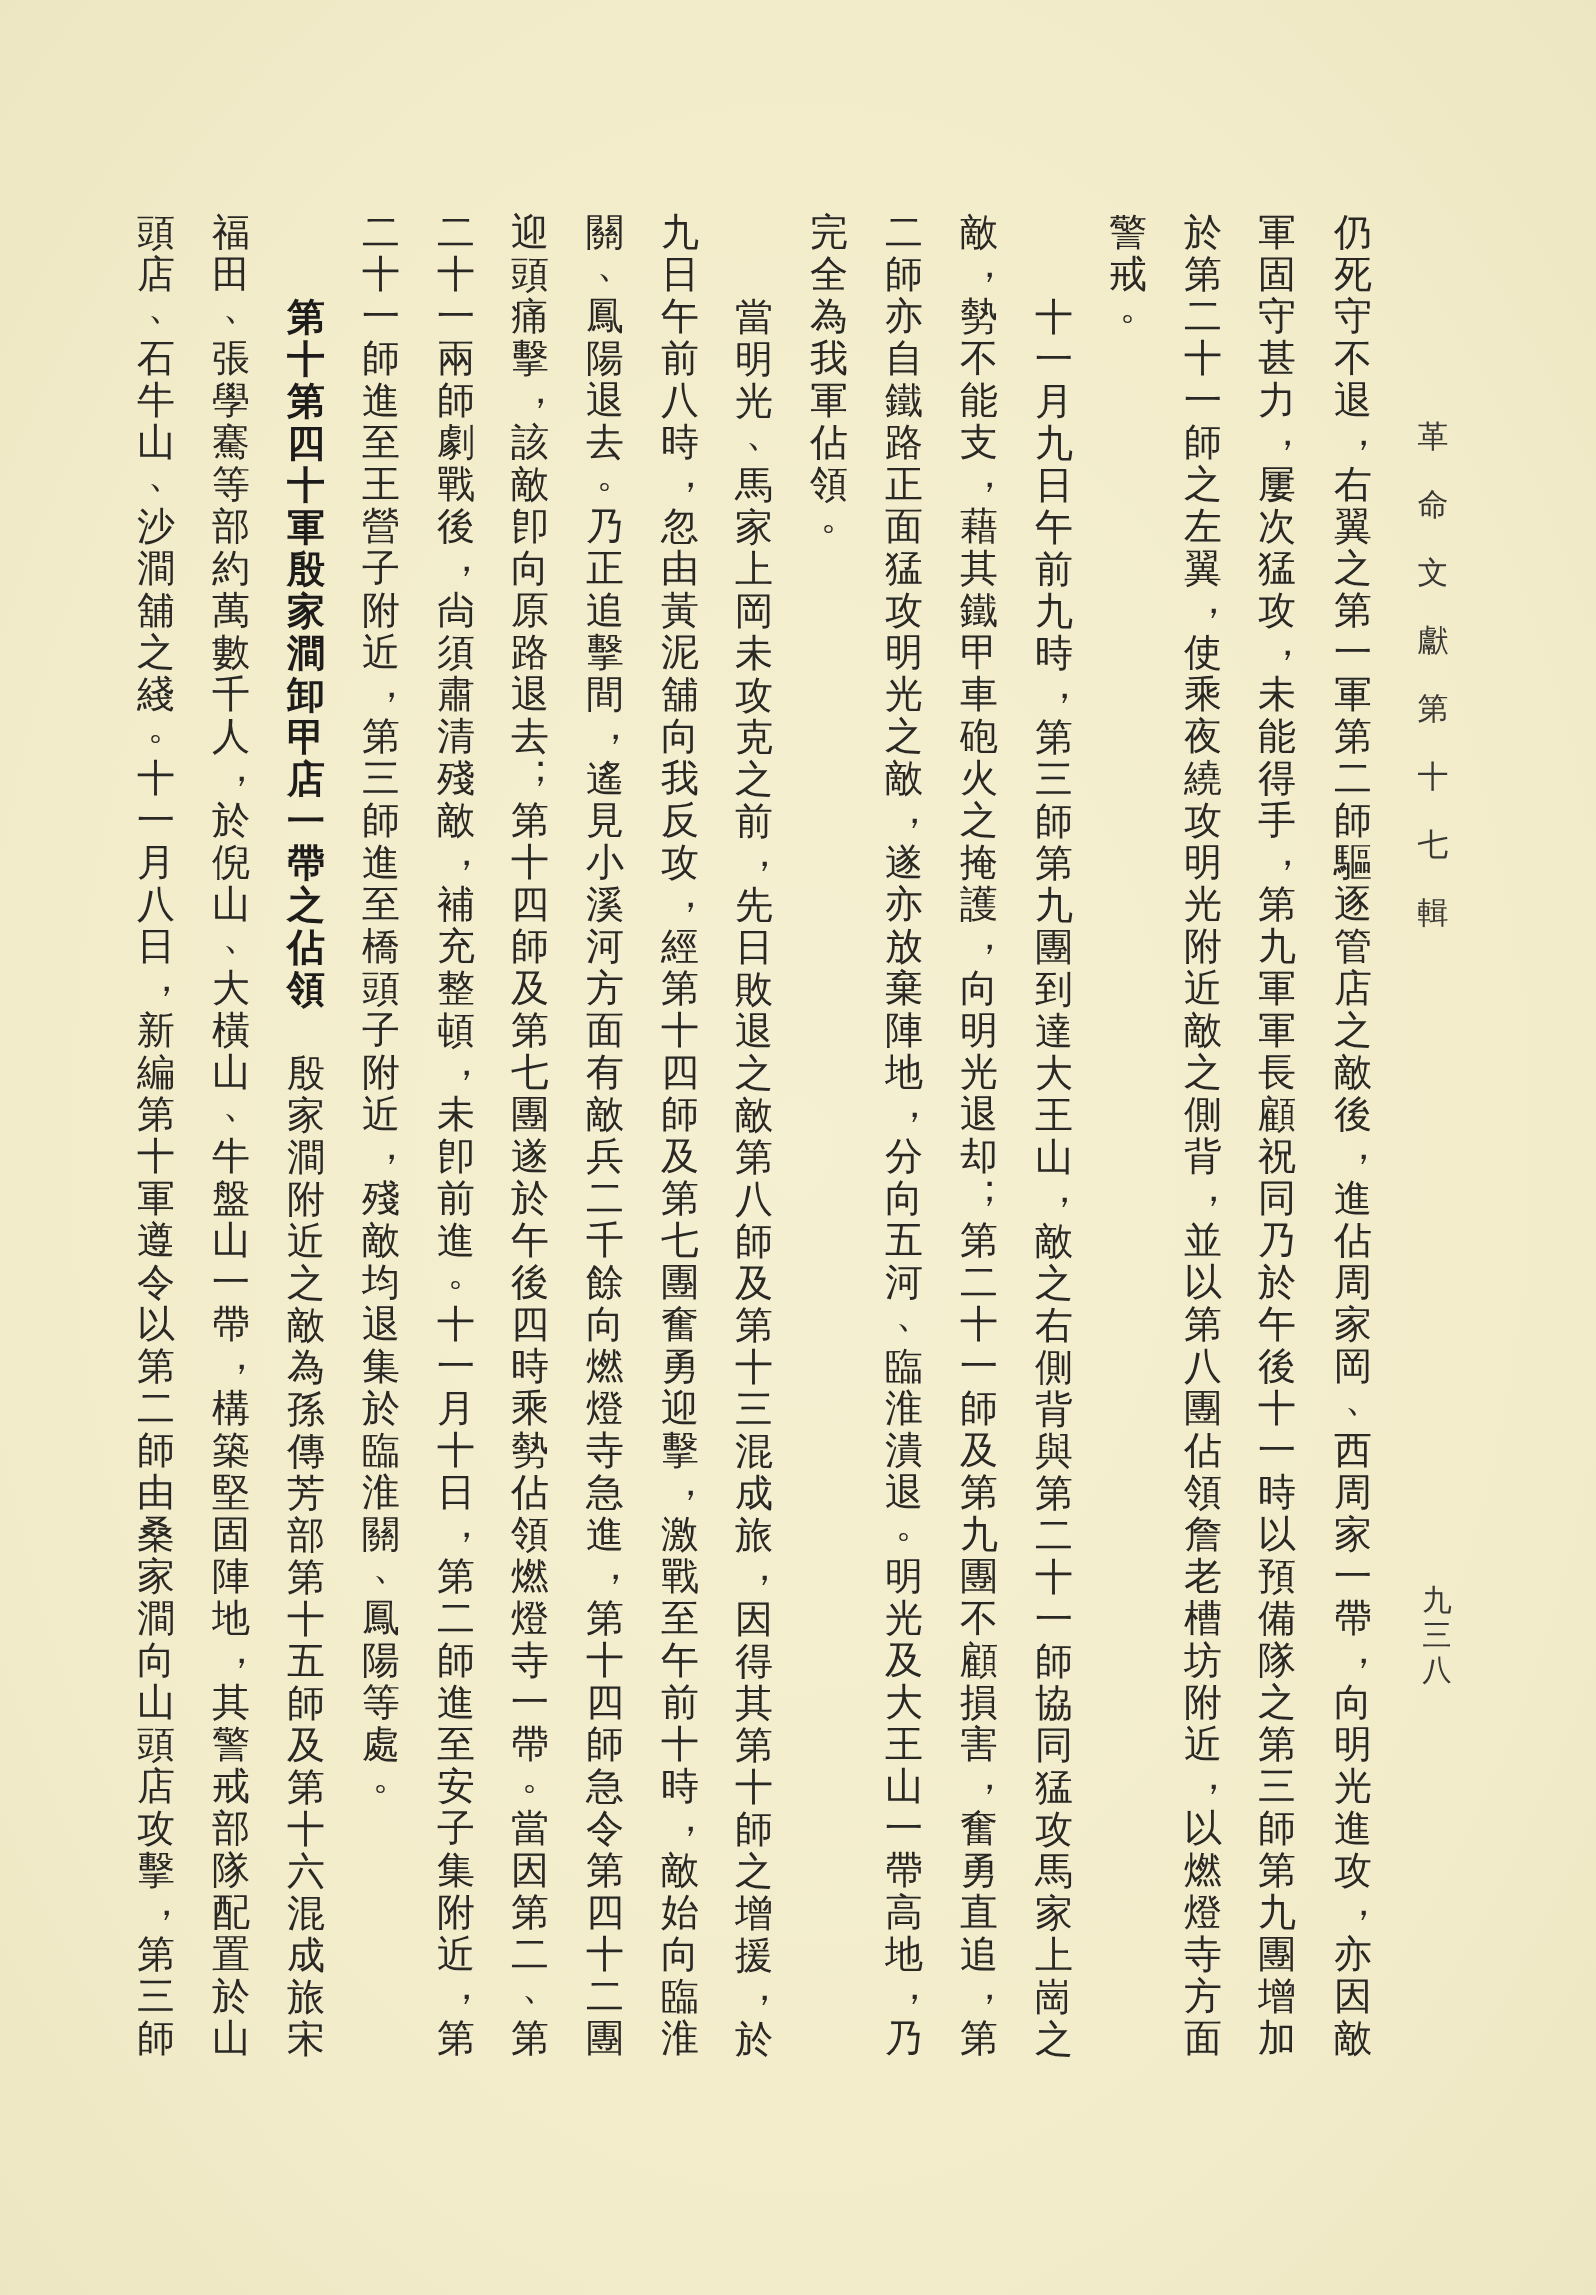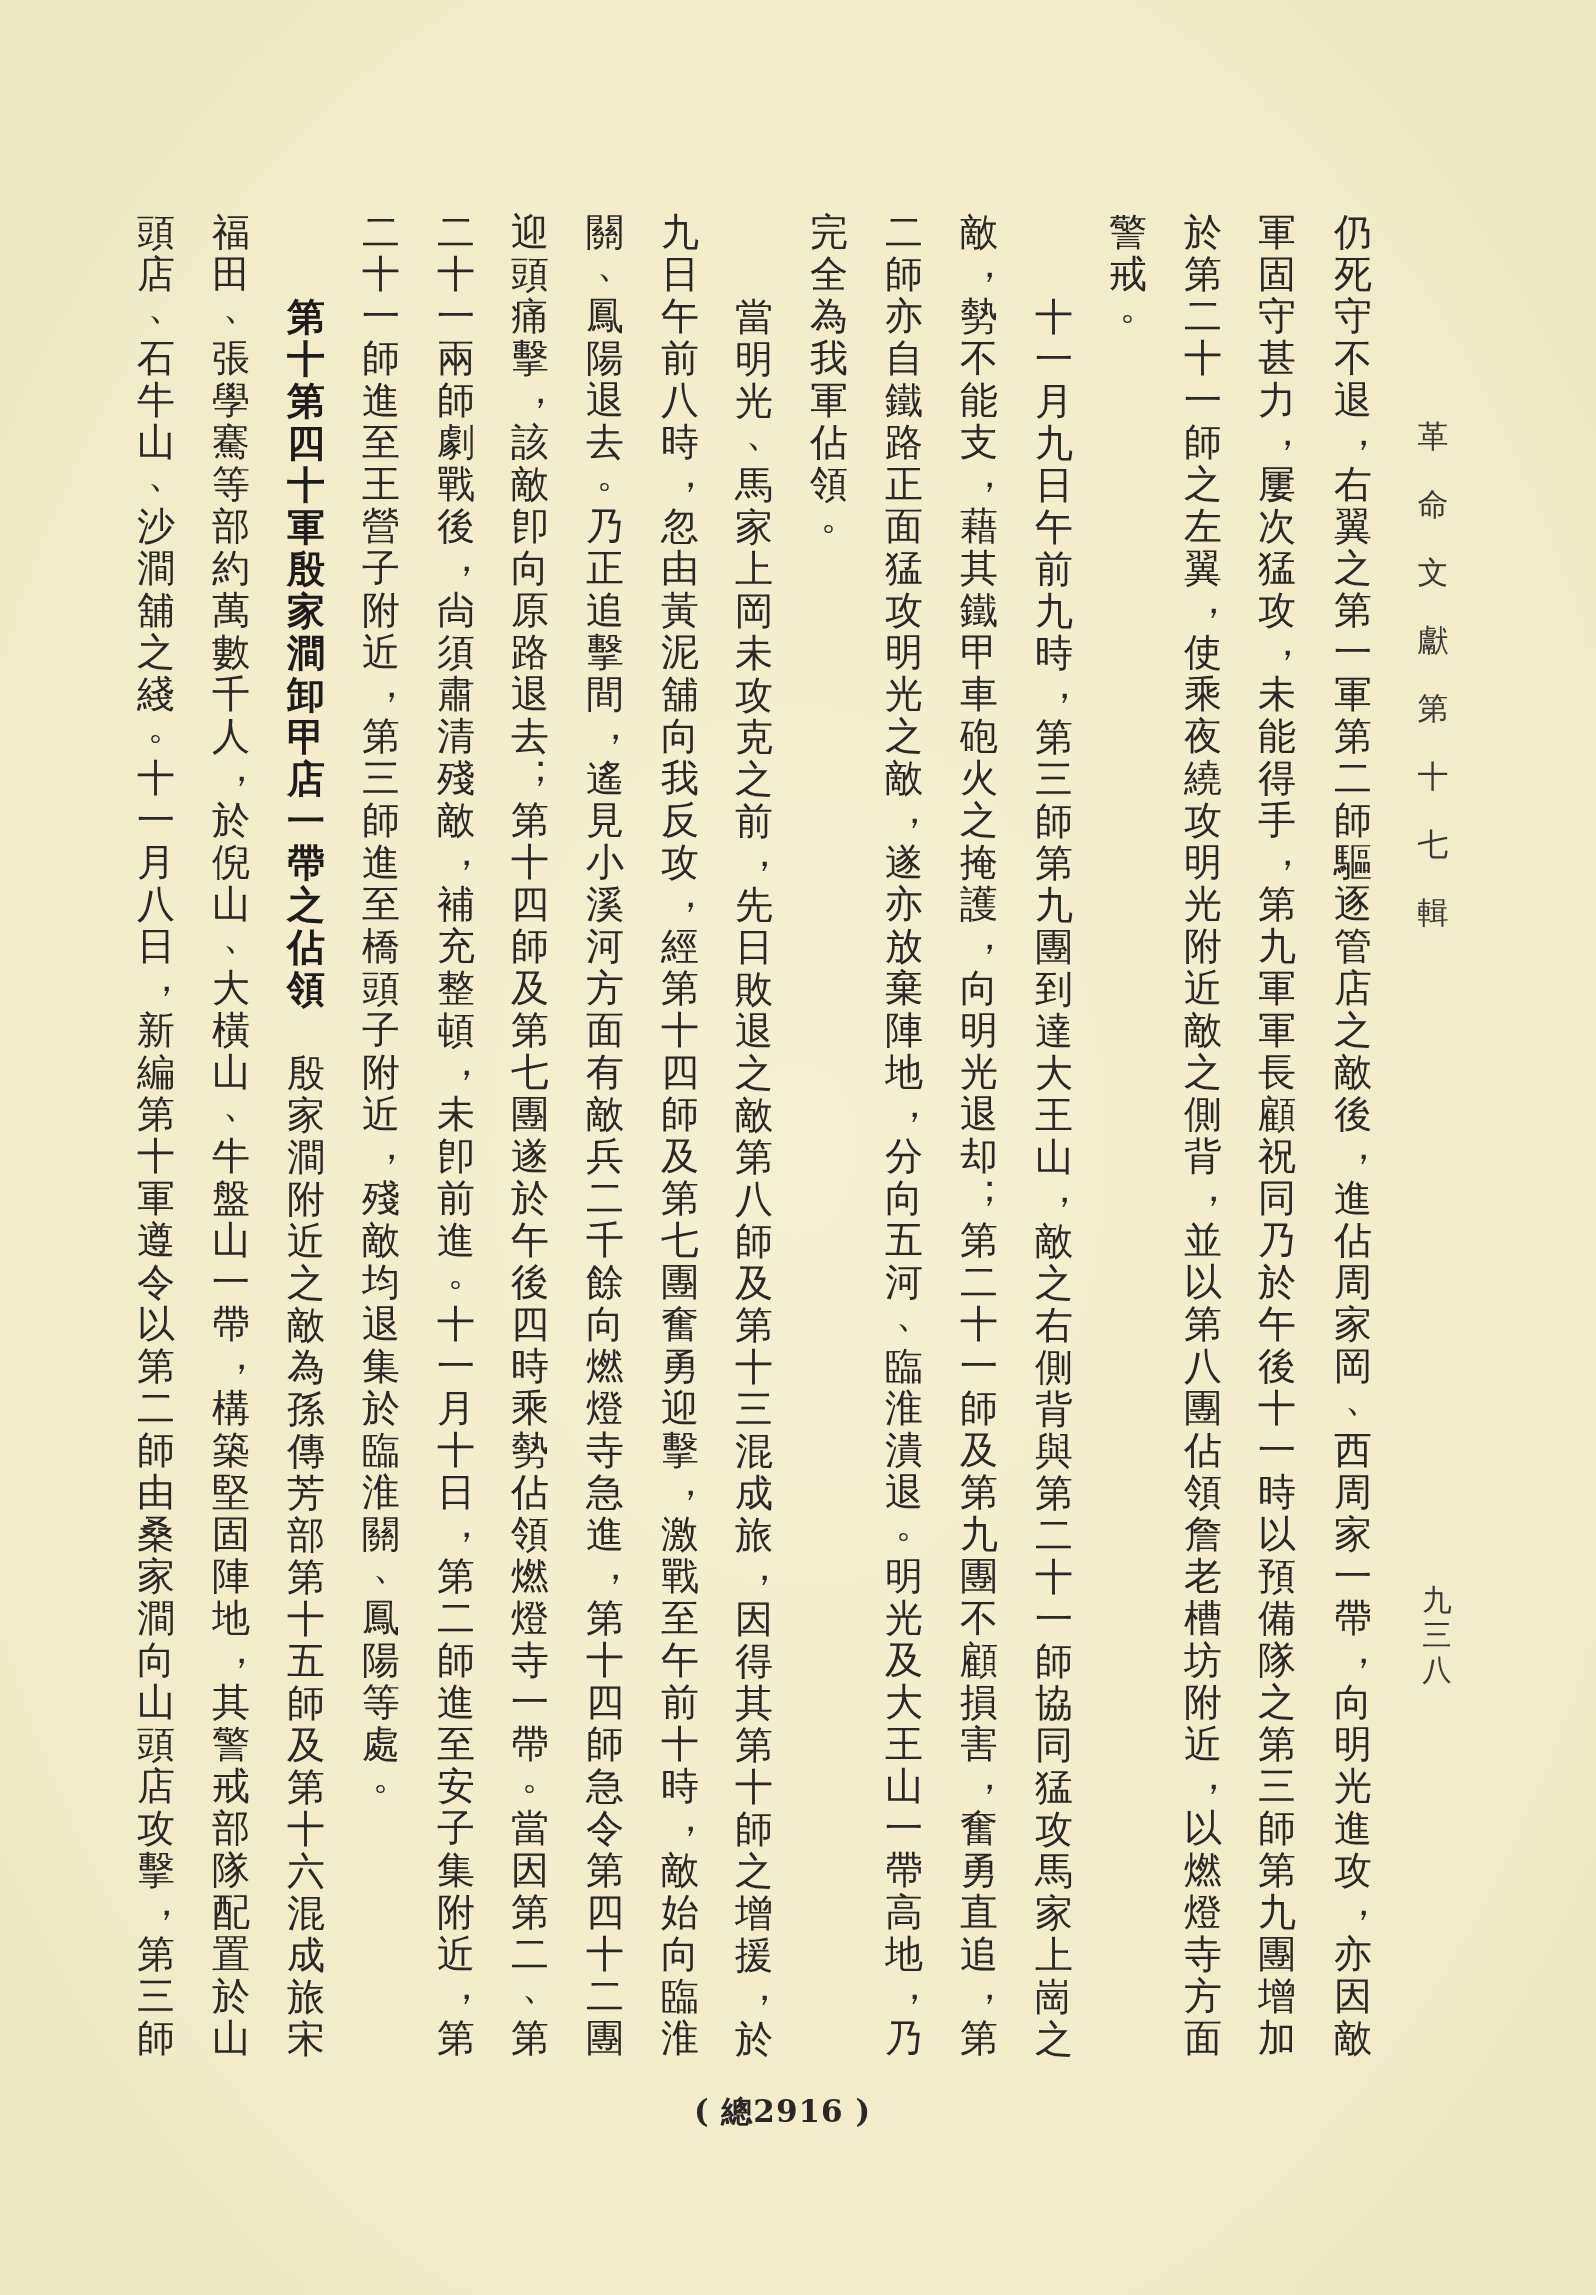--- a/index.html
+++ b/index.html
@@ -777,17 +777,14 @@
         <span class="cell">店</span>
         <span class="cell">攻</span>
         <span class="cell">擊</span>
         <span class="cell p">，</span>
         <span class="cell">第</span>
         <span class="cell">三</span>
         <span class="cell">師</span>
       </span>
   </div>
 
-  <div class="footer">
-    <span>( 總2916 )</span>
-  </div>
 </div>
 
 
 </body></html>

